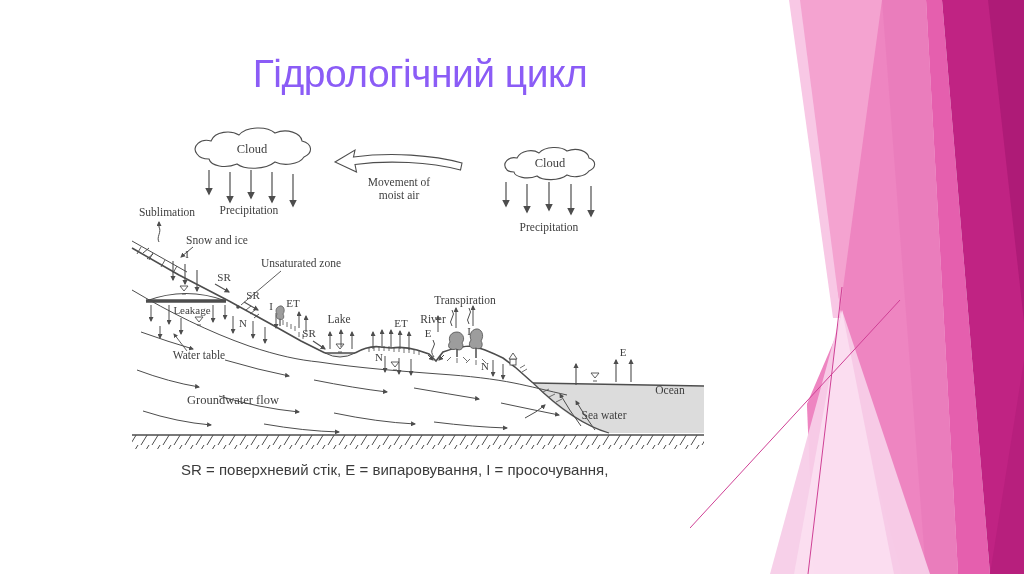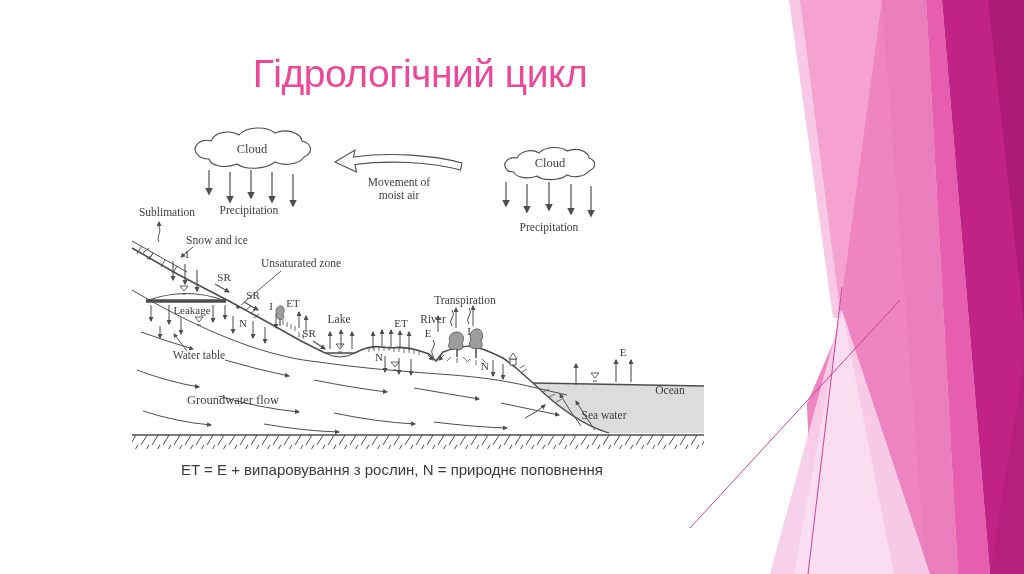--- a/index.html
+++ b/index.html
@@ -4,21 +4,21 @@
 <style>
   html,body{margin:0;padding:0;background:#888;}
   .slide{
     position:relative;width:1024px;height:574px;background:#ffffff;
     overflow:hidden;font-family:"Liberation Sans",sans-serif;
   }
   .deco{position:absolute;top:0;right:0;width:334px;height:574px;}
   .title{
     position:absolute;left:50px;top:52px;width:740px;margin:0;
     text-align:center;font-size:39px;font-weight:400;letter-spacing:-0.5px;
-    color:#ec4899;font-family:"Liberation Sans",sans-serif;
+    color:#8b5cf6;font-family:"Liberation Sans",sans-serif;
   }
   .diagram{position:absolute;left:129px;top:120px;width:580px;height:330px;}
   .diagram svg{width:100%;height:100%;}
   .diagram text{fill:#3e3e3e;font-family:"Liberation Serif",serif;}
   .caption{
     position:absolute;left:181px;top:459px;width:560px;
     font-size:15px;line-height:21px;color:#3b3b3b;
     font-family:"Liberation Sans",sans-serif;
   }
   .lbl{font-size:11.5px;}
@@ -278,16 +278,16 @@
       <text class="lbl-lg" x="104" y="284" text-anchor="middle">Groundwater flow</text>
 
       <g>
         <line x1="3" y1="315" x2="575" y2="315" stroke="#4d4d4d" stroke-width="1.6"></line>
         <rect x="3" y="315" width="572" height="14" fill="url(#hatch)"></rect>
       </g>
     </svg>
   </div>
 
   <div class="caption">
-    <div>ET = E + випаровування з рослин, N = природнє поповнення</div>
+    <div>SR = поверхневий стік, E = випаровування, I = просочування,</div>
   </div>
 
 </div>
 
 </body></html>

